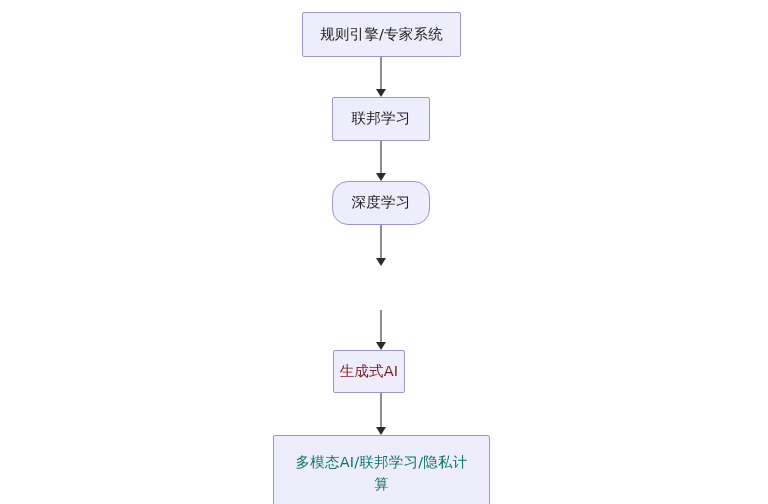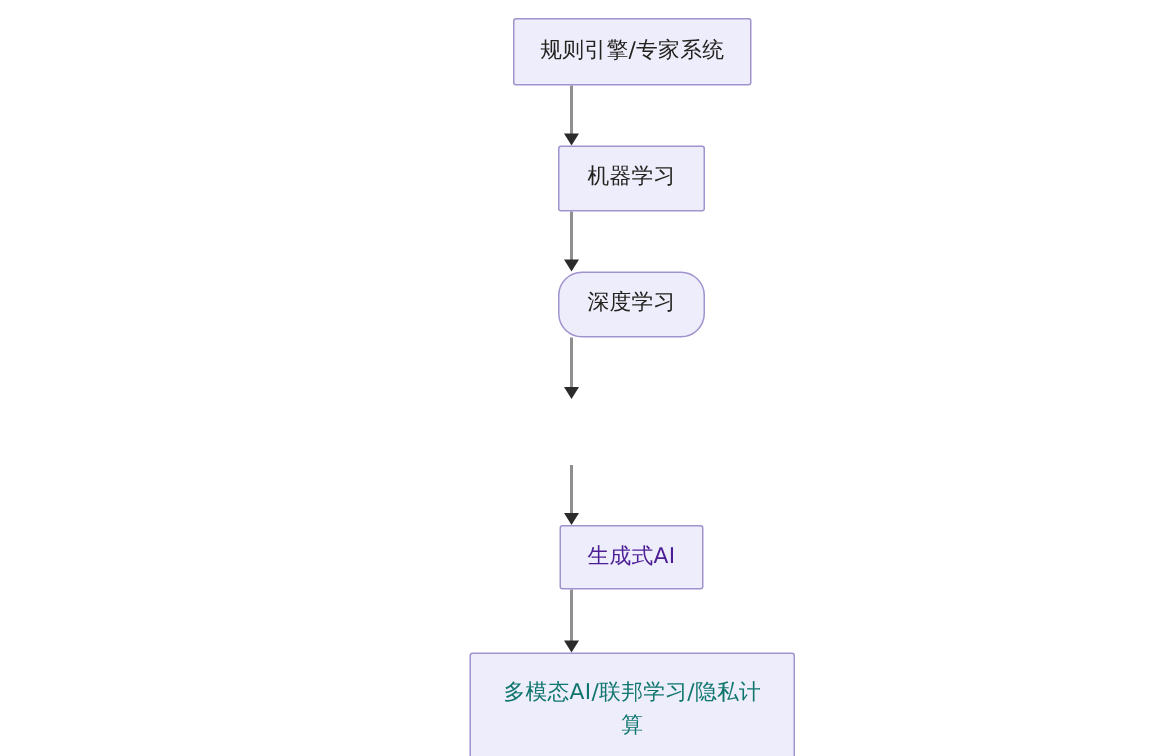--- a/index.html
+++ b/index.html
@@ -26,21 +26,20 @@
     border-radius: 2px;
     color: #23221f;
     font-size: 14.5px;
     line-height: 1.45;
     display: flex;
     align-items: center;
     justify-content: center;
     text-align: center;
     letter-spacing: 0.2px;
     padding: 0 0;
-    margin-left: 40px;
   }
   .node-label {
     display: block;
     white-space: pre-line;
   }
   .edge {
     position: absolute;
     width: 0;
   }
   .edge-line {
@@ -83,25 +82,25 @@
       <div class="edge-head" style="top: 32px; border-top-color: rgb(43, 43, 43);"></div>
     </div>
     <div class="edge" style="left: 381px; top: 393px; height: 42px;">
       <div class="edge-line" style="height: 35px; background: rgb(143, 143, 143);"></div>
       <div class="edge-head" style="top: 34px; border-top-color: rgb(43, 43, 43);"></div>
     </div>
     <div class="node" style="left: 302px; top: 12px; width: 159px; height: 45px; background: rgb(237, 237, 251); border-color: rgb(160, 147, 206); color: rgb(35, 34, 31);">
       <span class="node-label">规则引擎/专家系统</span>
     </div>
     <div class="node" style="left: 332px; top: 97px; width: 98px; height: 44px; background: rgb(237, 237, 251); border-color: rgb(160, 147, 206); color: rgb(35, 34, 31);">
-      <span class="node-label">机器学习</span>
+      <span class="node-label">联邦学习</span>
     </div>
     <div class="node" style="left: 332px; top: 181px; width: 98px; height: 44px; background: rgb(237, 237, 251); border-color: rgb(160, 147, 206); color: rgb(35, 34, 31); border-radius: 16px;">
       <span class="node-label">深度学习</span>
     </div>
-    <div class="node" style="left: 333px; top: 350px; width: 96px; height: 43px; background: rgb(237, 237, 251); border-color: rgb(160, 147, 206); color: #4c1d95;">
+    <div class="node" style="left: 333px; top: 350px; width: 72px; height: 43px; background: rgb(237, 237, 251); border-color: rgb(160, 147, 206); color: #7f1d1d;">
       <span class="node-label">生成式AI</span>
     </div>
     <div class="node" style="left: 273px; top: 435px; width: 217px; height: 77px; background: rgb(237, 237, 251); border-color: rgb(160, 147, 206); color: #0f766e;">
       <span class="node-label">多模态AI/联邦学习/隐私计
 算</span>
     </div>
   </div>
 
 </body></html>

